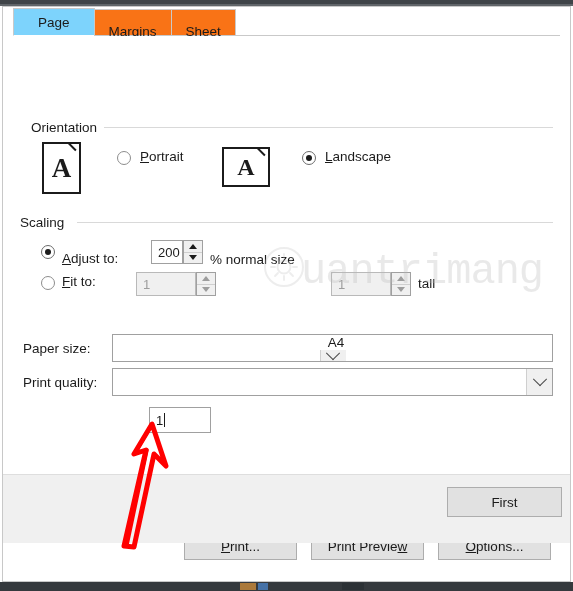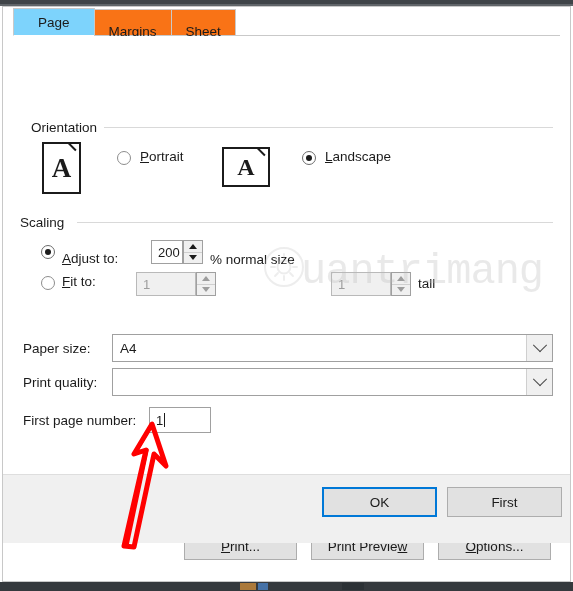--- a/index.html
+++ b/index.html
@@ -457,36 +457,35 @@
           <line x1="12" y1="12" x2="15" y2="15"></line>
           <line x1="27" y1="27" x2="30" y2="30"></line>
           <line x1="30" y1="12" x2="27" y2="15"></line>
           <line x1="15" y1="27" x2="12" y2="30"></line>
         </g>
       </svg>
       <div class="wm-text">uantrimang</div>
     </div>
 
     <div class="lbl" style="left:19px; top:305px;">Paper size:</div>
-    <div class="combo" style="left:108px; top:298px; width:441px;">
+    <div class="combo" style="left:108px; top:298px; width:441px;flex-direction:column;">
       <div class="value">A4</div>
       <div class="arrowbox">
           <span class="chev"></span>
         </div>
     </div>
 
     <div class="lbl" style="left:19px; top:339px;">Print quality:</div>
     <div class="combo" style="left:108px; top:332px; width:441px;">
       <div class="value"></div>
       <div class="arrowbox">
           <span class="chev"></span>
         </div>
     </div>
 
-    <div class="lbl" style="left:19px; top:377px;">First page number:</div>
     <div class="tbox" style="left:145px; top:371px; width:62px; height:26px;">
       <span>1</span>
         <span class="caret"></span>
     </div>
 
     <div class="btn" style="left:180px; top:497px; width:113px; height:27px;">
         <span><u>P</u>rint...</span>
       </div>
     <div class="btn" style="left:307px; top:497px; width:113px; height:27px;">
         <span>Print Previe<u>w</u></span>
@@ -496,17 +495,16 @@
       </div>
 
     <svg class="annotation" viewBox="0 0 130 145">
       <path d="M58,10 L40,40 L52,36 L30,132 L40,133 L60,40 L72,52 Z" fill="none" stroke="#FF0000" stroke-width="5" stroke-linejoin="round" stroke-linecap="round"></path>
       <path d="M58,10 L41,39 L53,36 L33,131" fill="none" stroke="#FF0000" stroke-width="3.5" stroke-linejoin="round" stroke-linecap="round"></path>
     </svg>
 
   </div>
 
   <div class="footer">
-    <div class="btn focus" style="left:319px; top:12px; width:115px; height:30px;">OK</div>
     <div class="btn" style="left:444px; top:12px; width:115px; height:30px;">First</div>
   </div>
 
 </div>
 
 </body></html>

